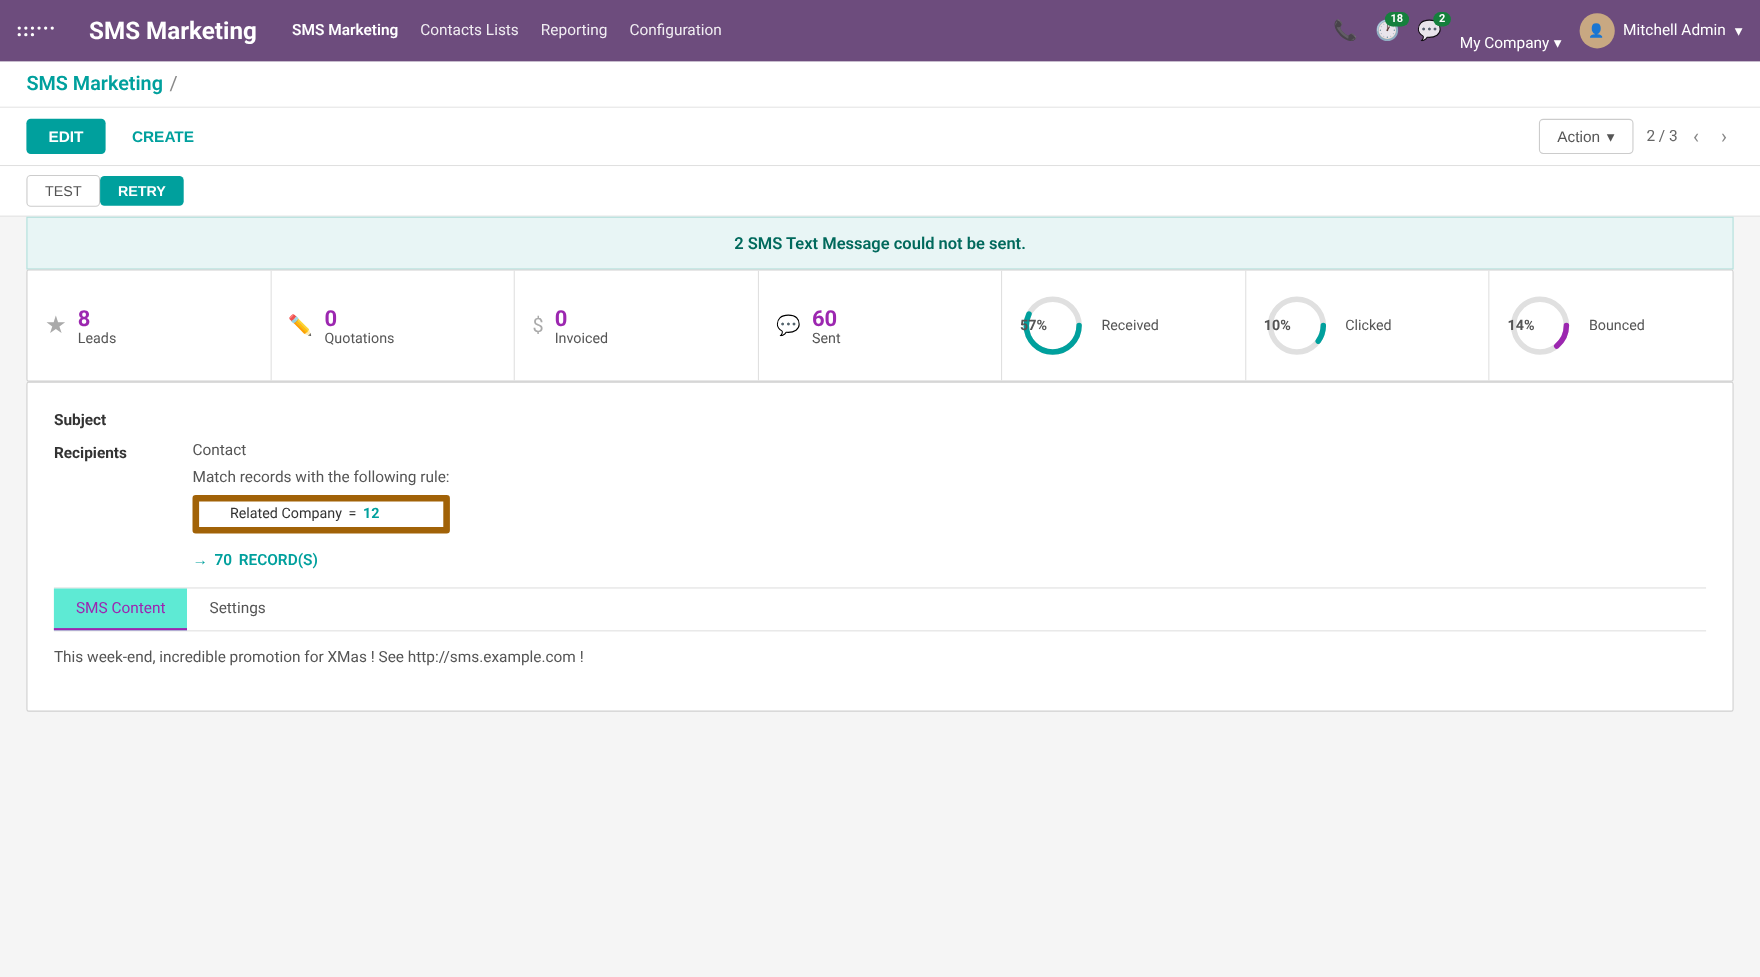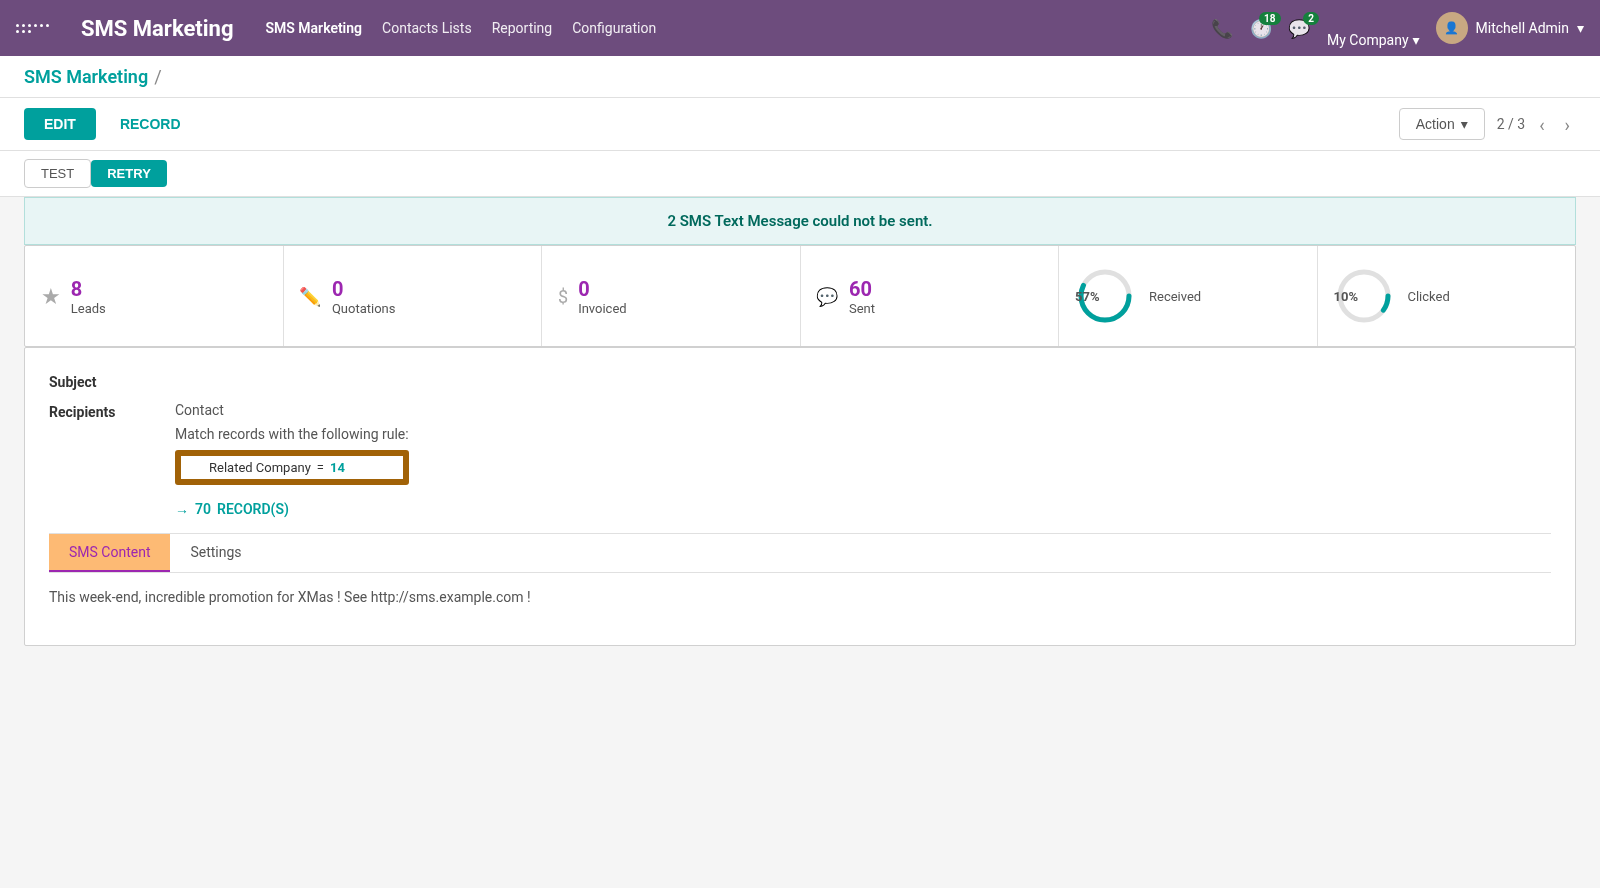--- a/index.html
+++ b/index.html
@@ -73,21 +73,21 @@
     .form-value { color: #555; }
     .form-value-block { display: flex; flex-direction: column; gap: 8px; }
     .rule-chip { display: inline-flex; align-items: center; gap: 6px; border: 6px solid #a16207; padding: 4px 28px; border-radius: 3px; font-size: 13px; background: white; }
     .rule-chip-highlight { color: #00a09d; font-weight: 700; }
     .records-link { color: #00a09d; font-weight: 600; font-size: 14px; cursor: pointer; display: flex; align-items: center; gap: 6px; margin-top: 8px; }
 
     
     .tabs-container { border-top: 1px solid #e0e0e0; margin-top: 16px; }
     .tabs-header { display: flex; border-bottom: 1px solid #e0e0e0; }
     .tab-item { padding: 10px 20px; cursor: pointer; font-size: 14px; color: #555; border-bottom: 2px solid transparent; }
-    .tab-item.active { color: #9c27b0; border-bottom: 2px solid #9c27b0; background: #fdba74; }
+    .tab-item.active { color: #9c27b0; border-bottom: 2px solid #9c27b0; background: #5eead4; }
     .tab-content { padding: 16px 0; color: #555; font-size: 14px; }
 
     
     .page { background: #f5f5f5; min-height: 888px; }
     .content-area { padding: 0 24px 24px 24px; }
     .card { background: white; border: 1px solid #d0d0d0; border-radius: 2px; margin-top: 0; }
 
     
     .donut-wrap { width: 60px; height: 60px; position: relative; display: flex; align-items: center; justify-content: flex-start; }
     .donut-wrap svg { position: absolute; top: 0; left: 0; }
@@ -142,21 +142,21 @@
     </div>
   </nav>
 
   <div class="breadcrumb-bar">
     <span class="breadcrumb-text">SMS Marketing</span>
     <span class="breadcrumb-sep">/</span>
   </div>
 
   <div class="toolbar">
     <button class="btn-edit">EDIT</button>
-    <button class="btn-create">RECORD</button>
+    <button class="btn-create">CREATE</button>
     <div class="toolbar-spacer"></div>
     <button class="btn-action">
       <span>Action</span>
       <span>▾</span>
     </button>
     <div class="nav-counter">
       <span>2 / 3</span>
       <span class="nav-arrow">‹</span>
       <span class="nav-arrow">›</span>
     </div>
@@ -220,38 +220,48 @@
         <div class="donut-wrap">
           <svg width="60" height="60" viewBox="0 0 60 60">
             <circle cx="30" cy="30" r="24" fill="none" stroke="#e0e0e0" stroke-width="5"></circle>
             <circle cx="30" cy="30" r="24" fill="none" stroke="#00a09d" stroke-width="5" stroke-dasharray="15.07 150.7" stroke-linecap="round"></circle>
           </svg>
           <span class="donut-pct">10%</span>
         </div>
         <span class="stat-label">Clicked</span>
       </div>
 
+      <div class="stat-item" style="gap:14px;">
+        <div class="donut-wrap">
+          <svg width="60" height="60" viewBox="0 0 60 60">
+            <circle cx="30" cy="30" r="24" fill="none" stroke="#e0e0e0" stroke-width="5"></circle>
+            <circle cx="30" cy="30" r="24" fill="none" stroke="#9c27b0" stroke-width="5" stroke-dasharray="21.1 150.7" stroke-linecap="round"></circle>
+          </svg>
+          <span class="donut-pct">14%</span>
+        </div>
+        <span class="stat-label">Bounced</span>
+      </div>
     </div>
 
     <div class="main-content card">
 
       <div class="form-row">
         <span class="form-label">Subject</span>
         <span class="form-value"></span>
       </div>
 
       <div class="form-row">
         <span class="form-label">Recipients</span>
         <div class="form-value-block">
           <span class="form-value">Contact</span>
           <span class="form-value">Match records with the following rule:</span>
           <div class="rule-chip">
             <span>Related Company</span>
             <span>=</span>
-            <span class="rule-chip-highlight">14</span>
+            <span class="rule-chip-highlight">12</span>
           </div>
           <div class="records-link">
             <span>→</span>
             <span>70</span>
             <span>RECORD(S)</span>
           </div>
         </div>
       </div>
 
       <div class="tabs-container">

